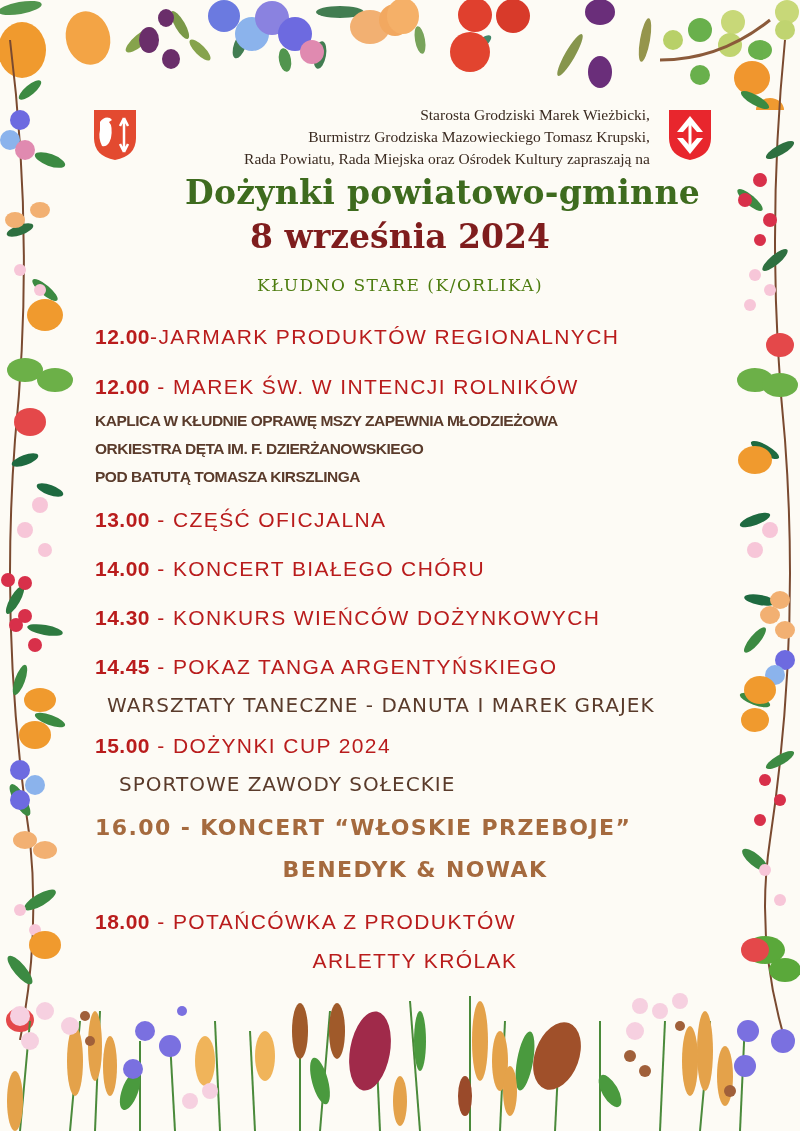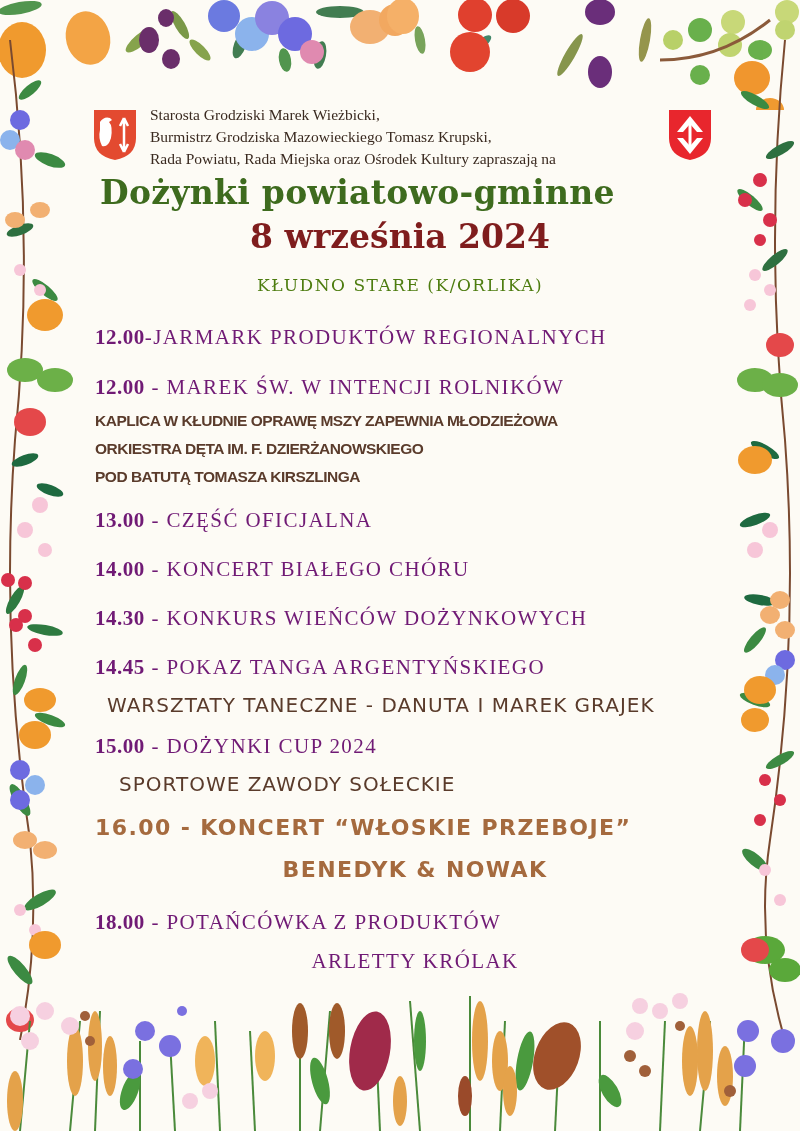--- a/index.html
+++ b/index.html
@@ -20,27 +20,27 @@
     .border-bottom { left: 0; bottom: 0; width: 800px; height: 150px; }
 
     
     .coat { position: absolute; top: 108px; width: 46px; height: 54px; }
     .coat-left { left: 92px; }
     .coat-right { left: 667px; }
 
     
     .organizers {
       position: absolute; top: 104px; left: 150px; width: 500px;
-      text-align: left;
+      text-align: right;
       font-family: "Liberation Serif", serif;
       font-size: 15.5px; line-height: 22px; color: #3a2a20;
     }
     .title {
       position: absolute; top: 172px; left: 100px; width: 600px;
-      text-align: left;
+      text-align: right;
       font-family: "DejaVu Serif", serif;
       font-weight: bold; color: #3e6b1e;
       font-size: 33px; line-height: 42px;
       letter-spacing: 0.3px;
     }
     .date {
       position: absolute; top: 216px; left: 100px; width: 600px;
       text-align: center;
       font-family: "DejaVu Serif", serif;
       font-weight: bold; color: #7f1d1d;
@@ -51,22 +51,22 @@
       text-align: center;
       font-family: "DejaVu Serif", serif;
       font-size: 17px; color: #4d7c0f; letter-spacing: 1.5px;
       font-weight: normal;
     }
 
     
     .program { position: absolute; left: 95px; top: 0; width: 640px; }
     .row { position: absolute; left: 0; white-space: nowrap; }
     .row-main {
-      font-family: Liberation Serif, serif;
-      font-size: 21px; letter-spacing: 1.4px; color: #701a75;
+      font-family: Liberation Sans, sans-serif;
+      font-size: 21px; letter-spacing: 1.4px; color: #b91c1c;
     }
     .row-main .time { font-weight: bold; letter-spacing: 0.5px; }
     .row-sub {
       font-family: "DejaVu Sans", sans-serif;
       font-size: 20px; letter-spacing: 1px; color: #5a3b2b;
     }
     .row-sub-narrow {
       font-family: "Liberation Sans", sans-serif;
       font-size: 15.5px; letter-spacing: -0.5px; color: #5a3b2b;
       font-weight: bold;

